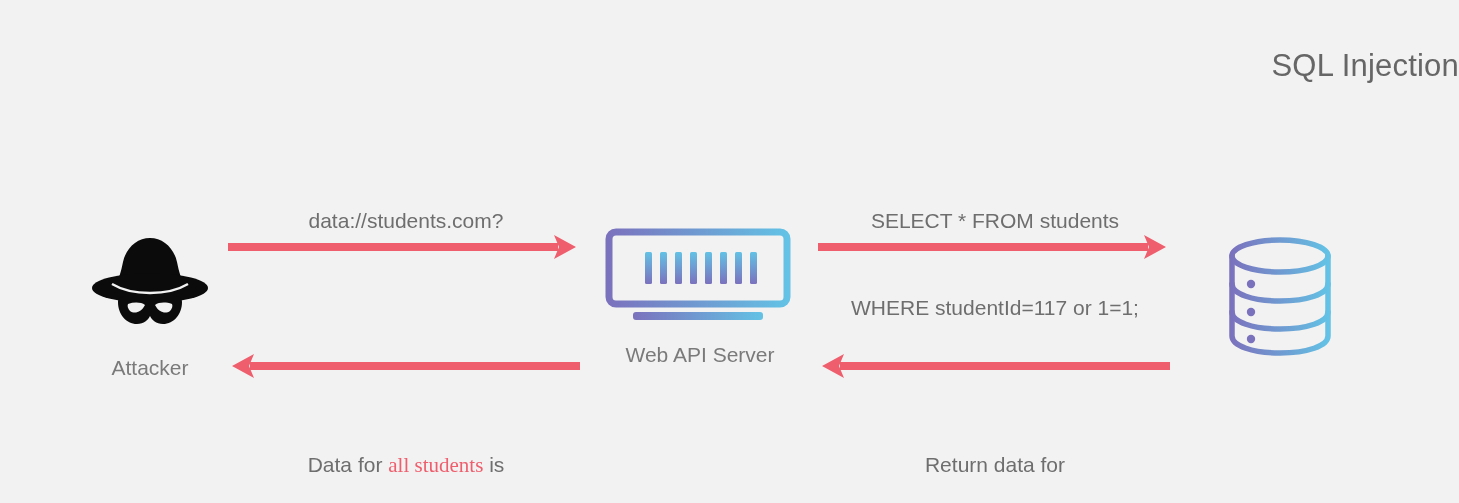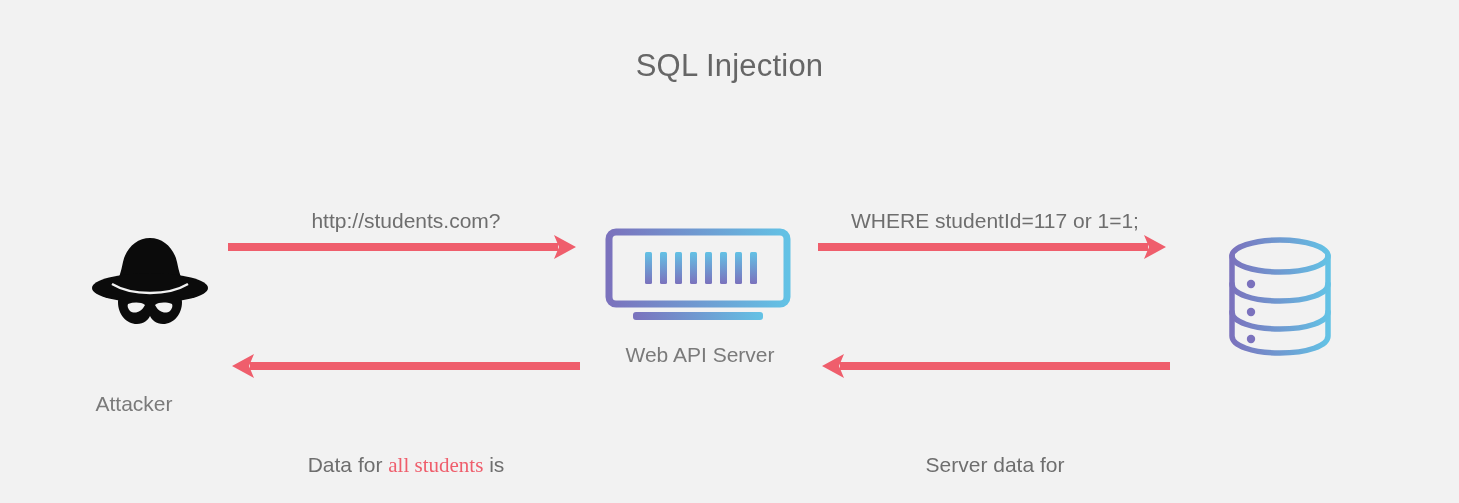--- a/index.html
+++ b/index.html
@@ -19,21 +19,21 @@
     position: absolute;
     inset: 0;
   }
   .abs { position: absolute; }
 
   
   .title {
     left: 0;
     right: 0;
     top: 48px;
-    text-align: center;
+    text-align: right;
     font-size: 31px;
     font-weight: 400;
     color: #666666;
     letter-spacing: 0.2px;
   }
 
   
   .flow-label {
     text-align: center;
     font-size: 21px;
@@ -49,21 +49,21 @@
   #label-return   { left: 820px; top: 392px; width: 350px; }
 
   
   .node-caption {
     text-align: center;
     font-size: 21px;
     line-height: 29px;
     color: #7a7a7a;
     white-space: pre-line;
   }
-  #caption-attacker { left: 44px;  top: 353px; width: 180px; margin-top: 36px; }
+  #caption-attacker { left: 60px;  top: 353px; width: 180px; }
   #caption-server   { left: 600px; top: 340px; width: 200px; }
   #caption-database { left: 1180px; top: 370px; width: 200px; }
 
   
   .arrow { height: 30px; }
   #arrow-request  { left: 228px; top: 232px; width: 352px; }
   #arrow-query    { left: 818px; top: 232px; width: 352px; }
   #arrow-response { left: 228px; top: 351px; width: 352px; }
   #arrow-return   { left: 818px; top: 351px; width: 352px; }
 
@@ -182,30 +182,31 @@
   </div>
 
   <div class="abs arrow" id="arrow-return">
     <svg viewBox="0 0 352 30" width="352" height="30">
       <rect x="22" y="11" width="330" height="8" fill="#ef5e6c"></rect>
       <path d="M26 3 L4 15 L26 27 L21 15 Z" fill="#ef5e6c"></path>
     </svg>
   </div>
 
   <div class="abs flow-label" id="label-request">
-    <div>http://students.com?</div>
+    <div>data://students.com?</div>
   </div>
 
   <div class="abs flow-label" id="label-query">
+    <div>SELECT * FROM students</div>
     <div>WHERE studentId=117 or 1=1;</div>
   </div>
 
   <div class="abs flow-label" id="label-response">
     <div><span>Data for </span><span class="hl">all students</span><span> is</span></div>
     
   </div>
 
   <div class="abs flow-label" id="label-return">
-    <div>Server data for</div>
+    <div>Return data for</div>
     
   </div>
 
 </div>
 
 </body></html>

